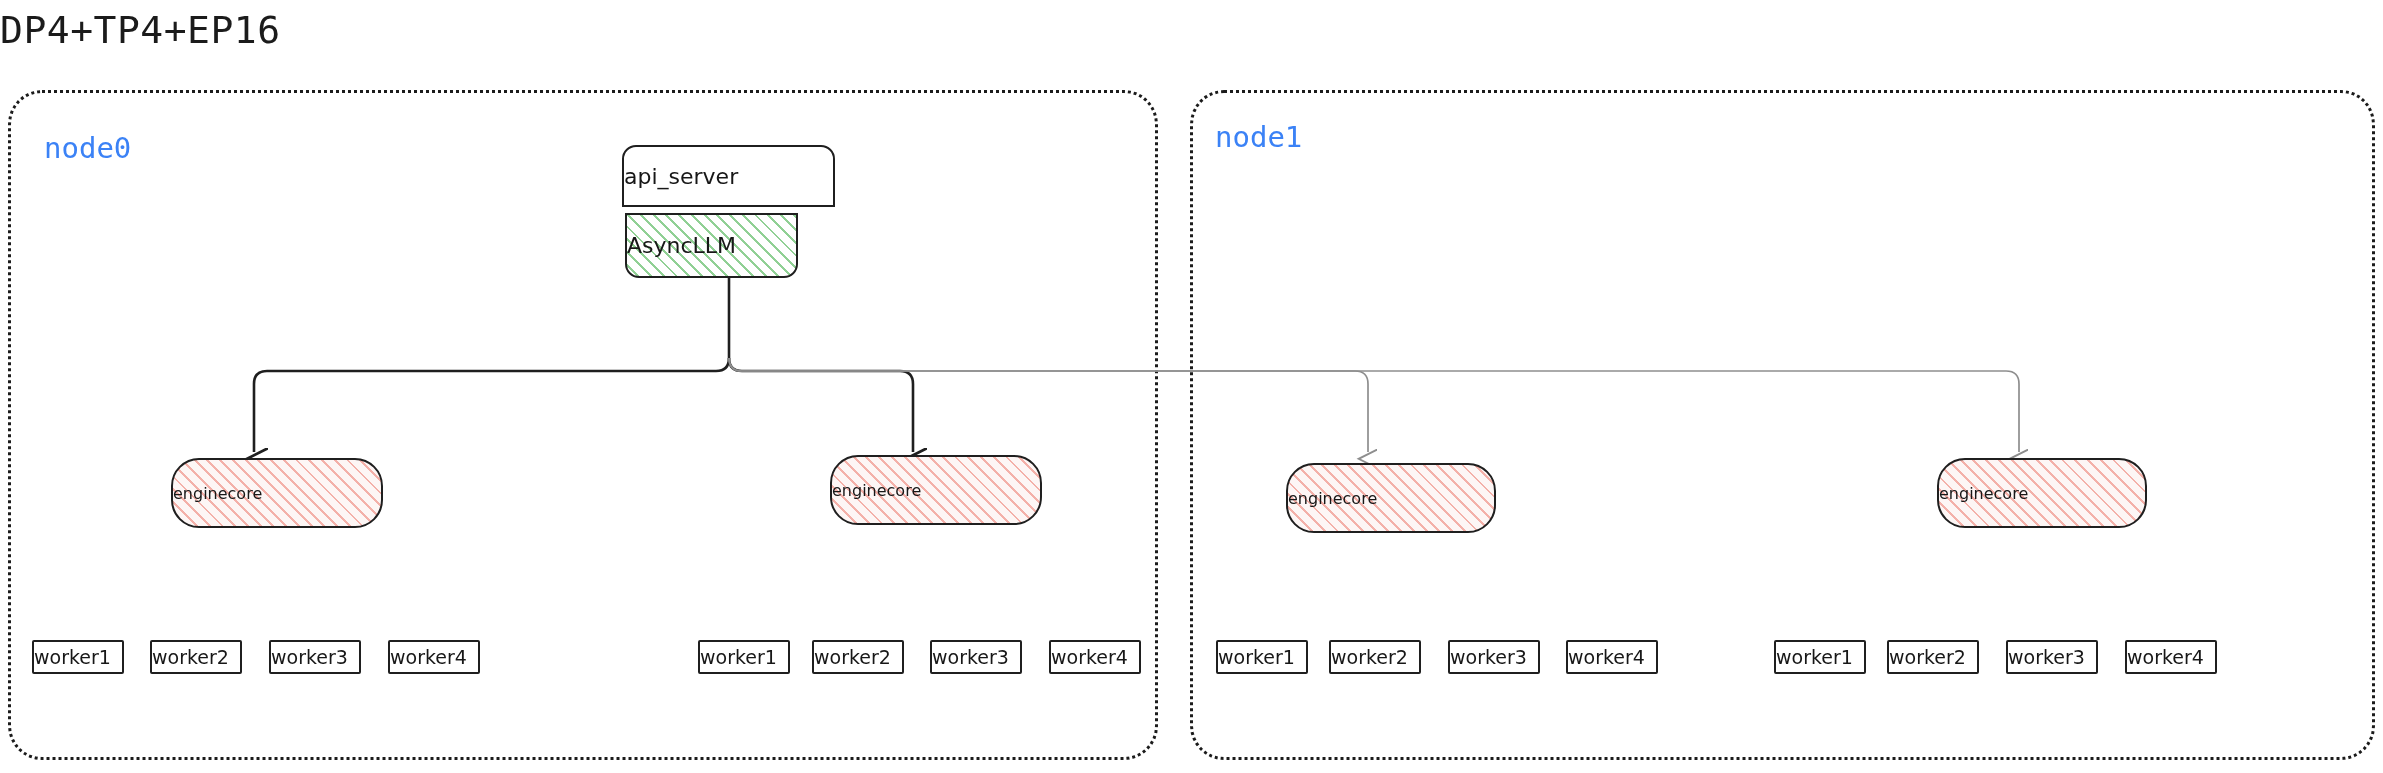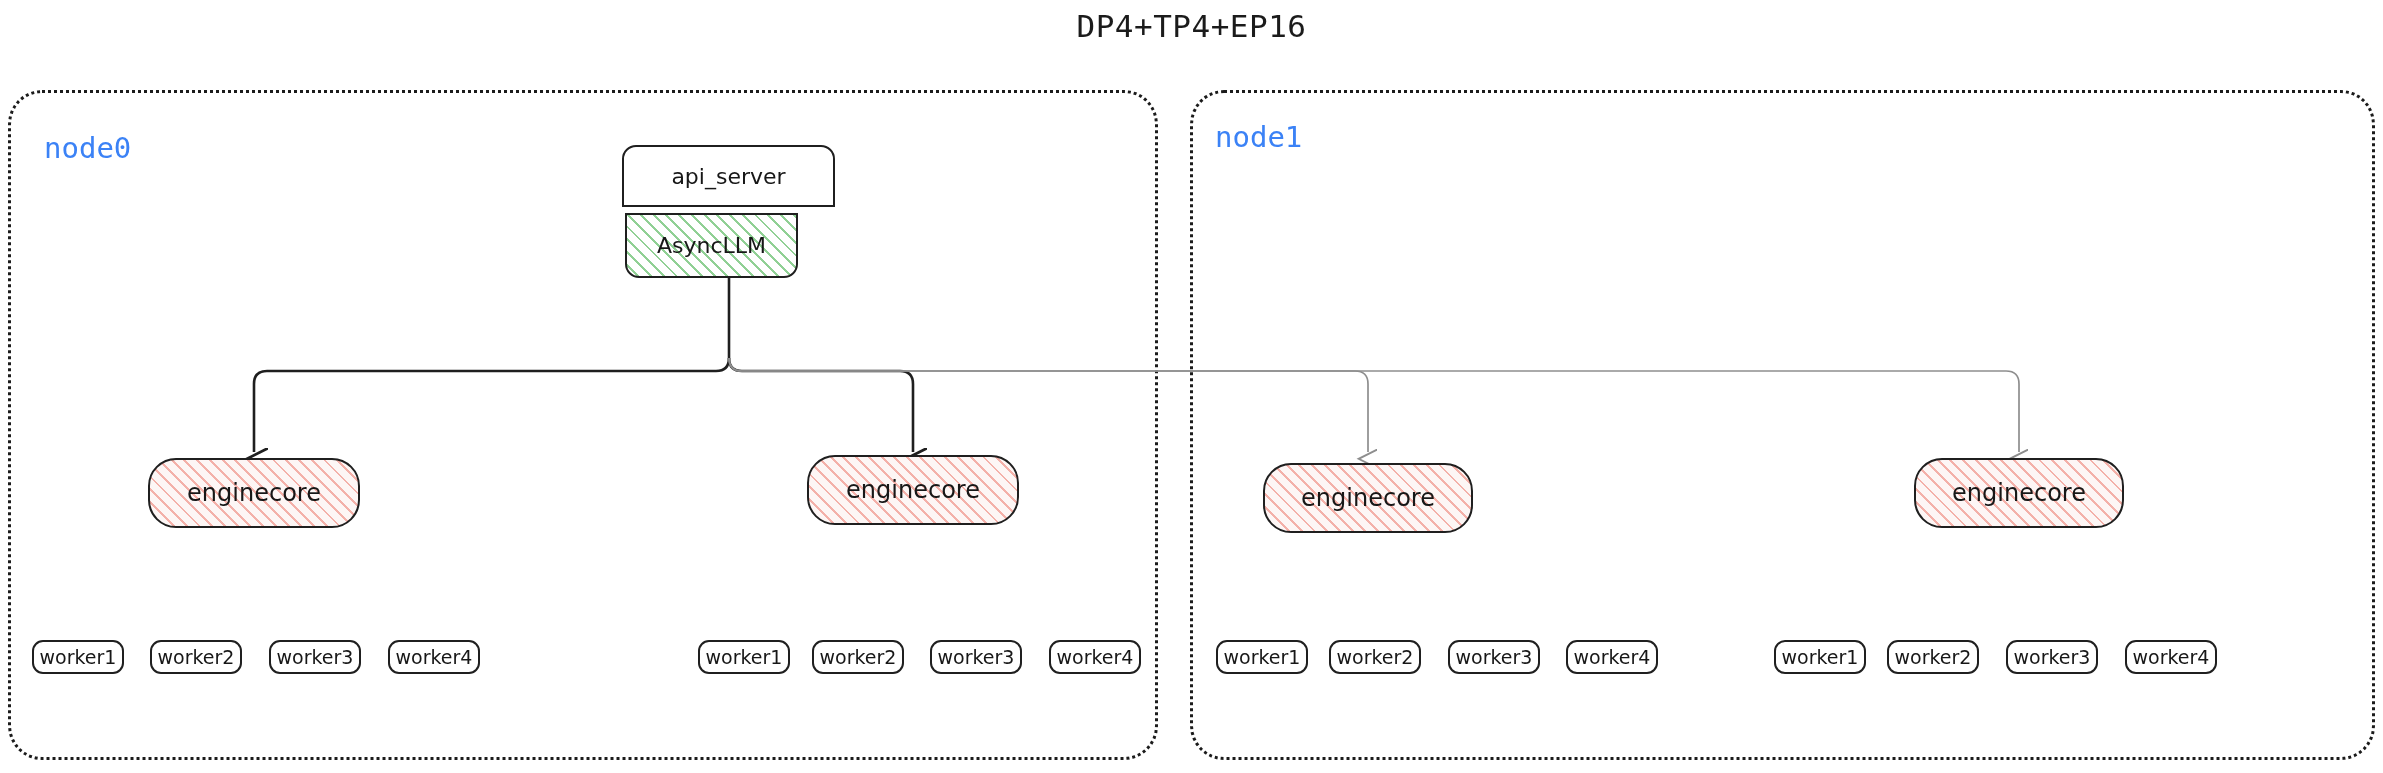--- a/index.html
+++ b/index.html
@@ -9,23 +9,23 @@
     background:#ffffff;
     font-family:"DejaVu Sans", sans-serif;
     overflow:hidden;
     position:relative;
   }
   #stage{position:relative;width:2383px;height:773px;}
 
   
   .title{
     position:absolute;left:0;top:8px;width:2383px;
-    text-align:center;
+    text-align:left;
     font-family:"DejaVu Sans Mono","Liberation Mono",monospace;
-    font-size:31px;
+    font-size:38px;
     letter-spacing:0.5px;
     color:#1b1b1b;
     white-space:pre;
   }
 
   
   .node-box{
     position:absolute;
     border:3px dotted #1b1b1b;
     border-radius:34px;
@@ -39,21 +39,21 @@
     color:#3b82f6;
     white-space:pre;
   }
 
   
   .bx{
     position:absolute;
     box-sizing:border-box;
     border:2.6px solid #1f1f1f;
     background:#ffffff;
-    display:flex;align-items:center;justify-content:center;
+    display:flex;align-items:center;
     color:#171717;
     white-space:pre;
     z-index:6;
   }
   .bx .lbl{pointer-events:none;}
 
   .api-box{
     border-radius:14px 14px 0 0;
     font-size:22px;
   }
@@ -63,31 +63,32 @@
     background-color:#ffffff;
     background-image:repeating-linear-gradient(
         45deg,
         rgba(125,200,130,0.00) 0px,
         rgba(125,200,130,0.00) 7px,
         rgba(125,200,130,0.85) 7px,
         rgba(125,200,130,0.85) 9px);
   }
   .engine-box{
     border-radius:28px;
-    font-size:24px;
+    font-size:16px;
     background-color:#fdf6f5;
     background-image:repeating-linear-gradient(
         45deg,
         rgba(240,150,140,0.00) 0px,
         rgba(240,150,140,0.00) 7px,
         rgba(240,150,140,0.72) 7px,
         rgba(240,150,140,0.72) 9px);
+    margin-left:23px;
   }
   .worker-box{
-    border-radius:11px;
+    border-radius:2px;
     font-size:19px;
     border-width:2.4px;
   }
 
   
   #wires{position:absolute;left:0;top:0;width:2383px;height:773px;z-index:2;}
 </style>
 </head>
 <body>
 

